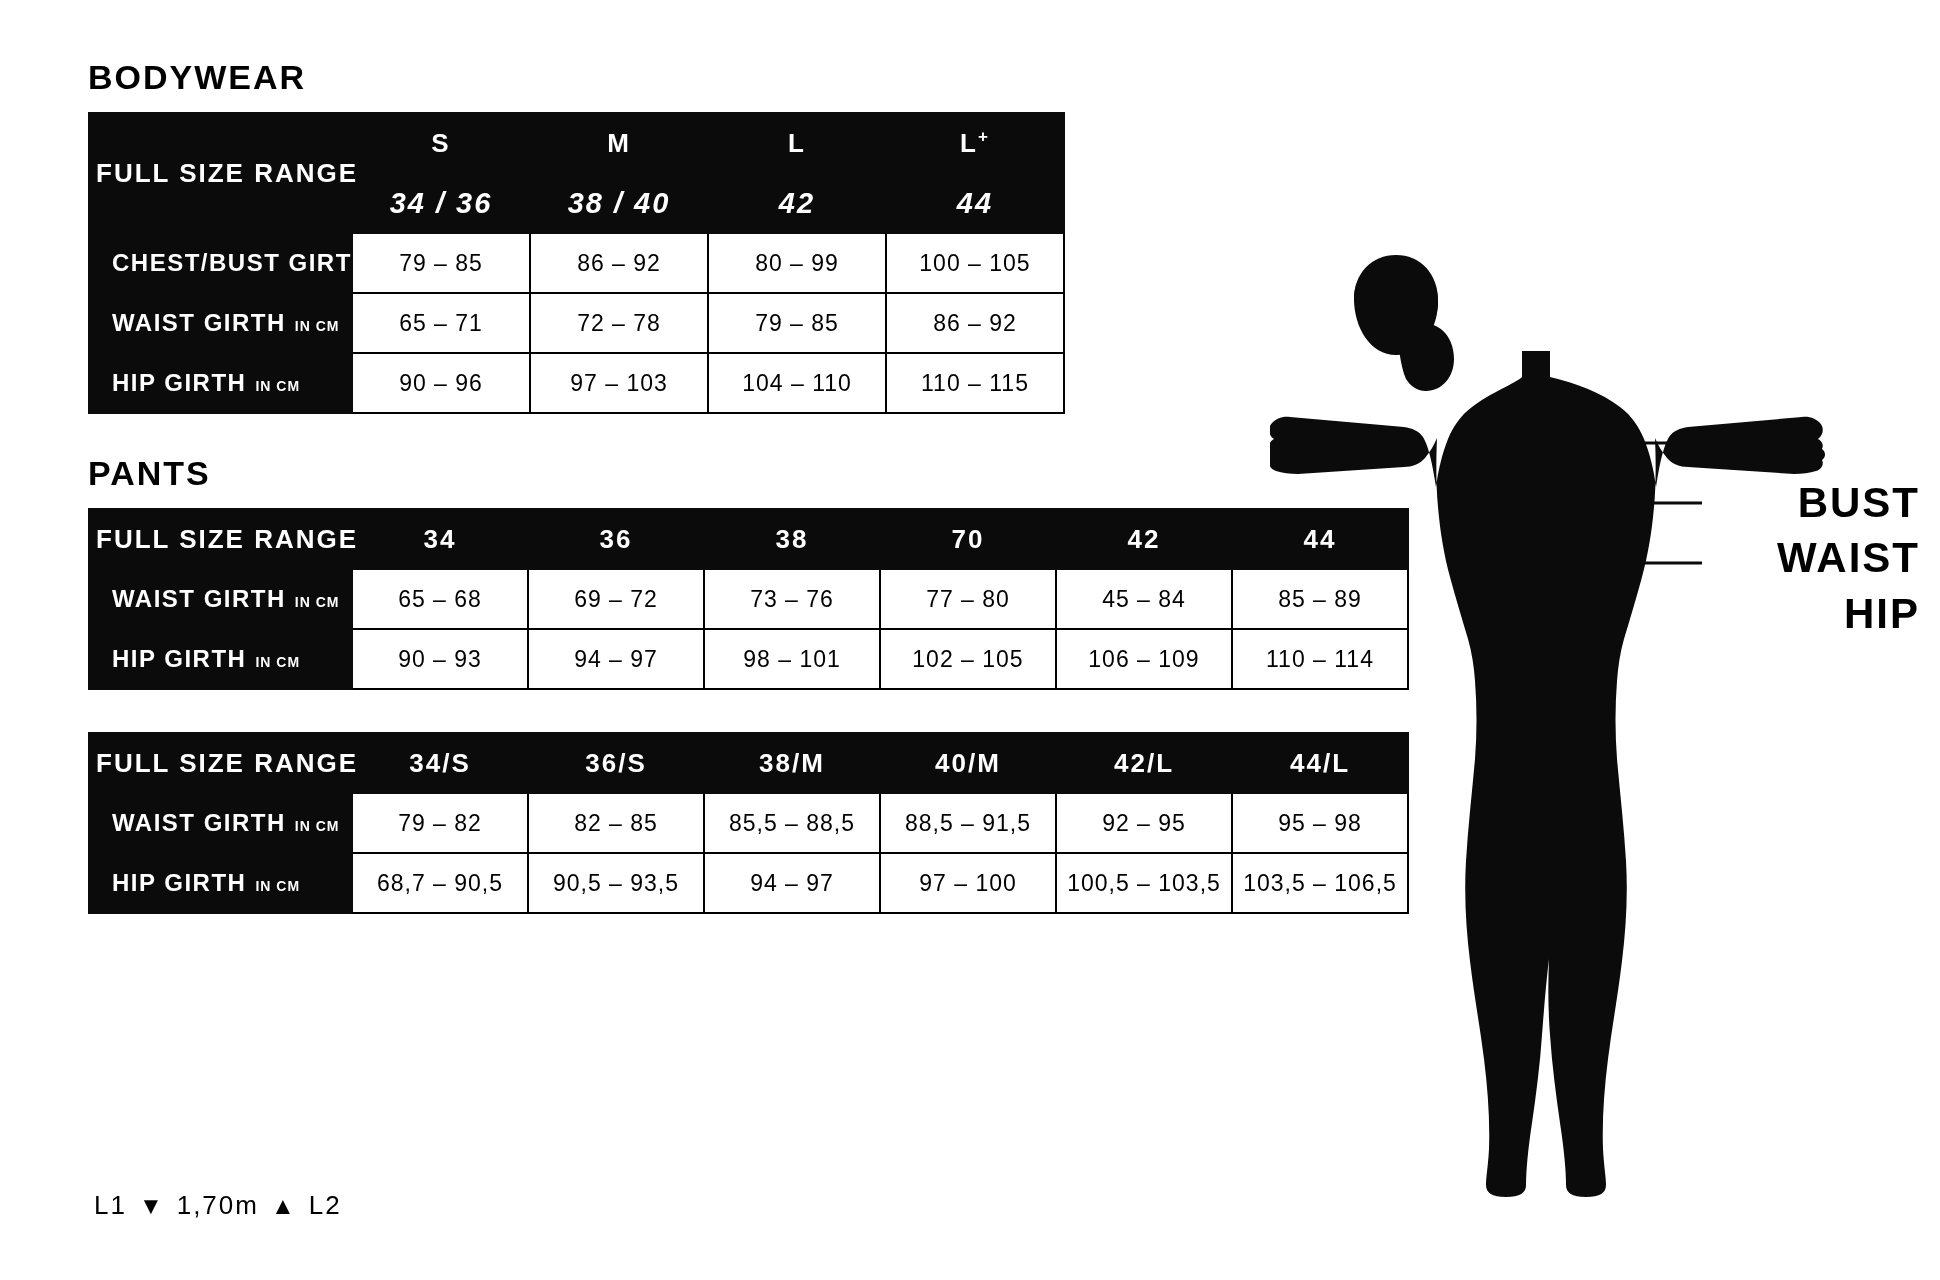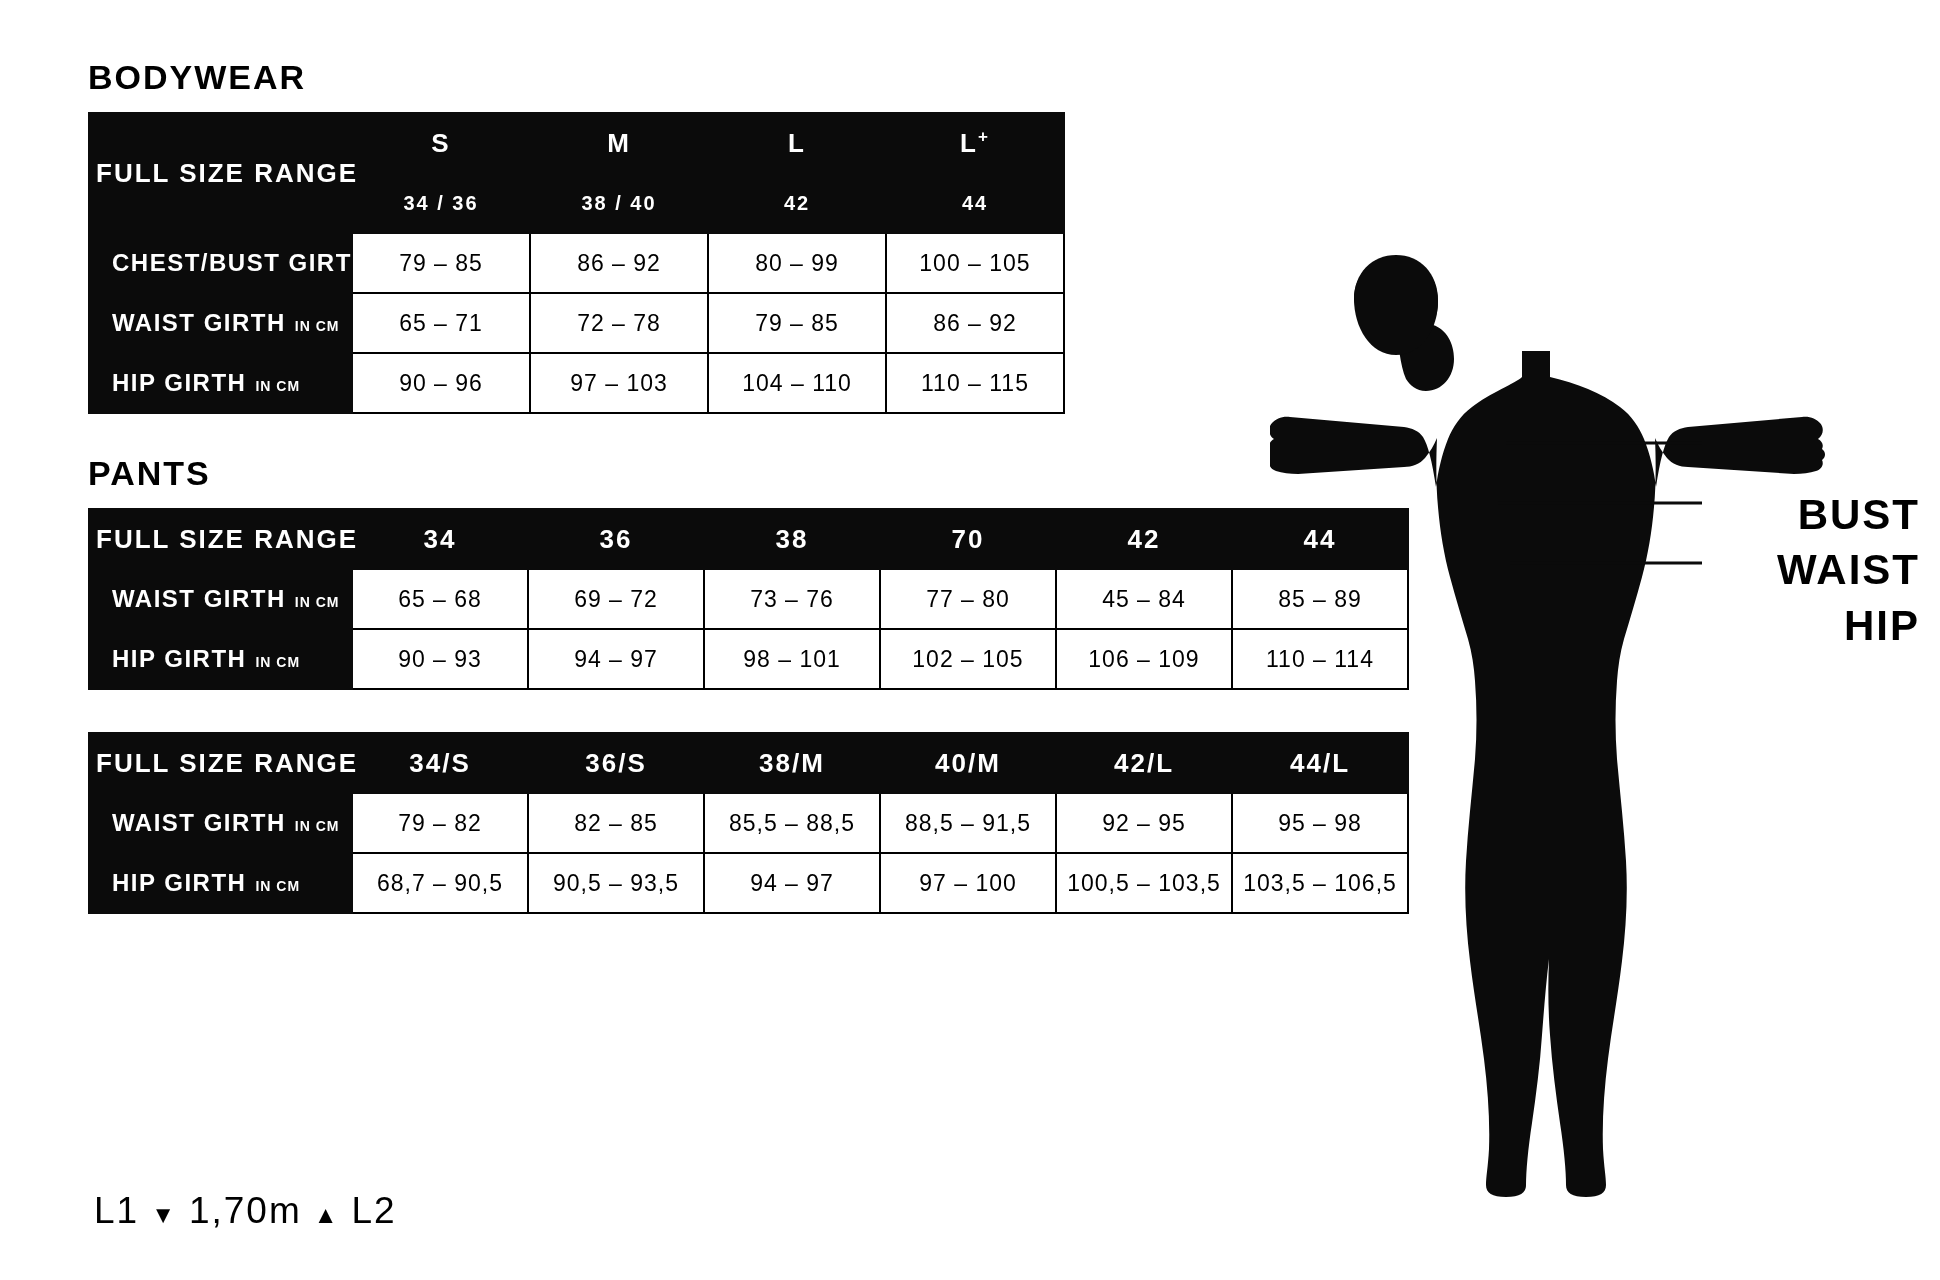--- a/index.html
+++ b/index.html
@@ -60,22 +60,23 @@
   
   table.size-table tr.head td {
     background: #0b0b0b;
     color: #ffffff;
     border-color: #0b0b0b;
     font-weight: bold;
     font-size: 26px;
     letter-spacing: 2px;
   }
   table.size-table tr.head.sub td {
-    font-size: 20px;
+    font-size: 29px;
     border-top: none;
+    font-style: italic;
   }
   
   table.size-table td.rowlabel {
     background: #0b0b0b;
     color: #ffffff;
     border-color: #0b0b0b;
     text-align: left;
     padding-left: 22px;
     font-weight: bold;
     font-size: 24px;
@@ -113,21 +114,21 @@
 
   .t-legwear { width: 1320px; }
   .t-legwear col.lbl { width: 263px; }
   .t-legwear col.c   { width: 176px; }
 
   
   .footnote {
     position: absolute;
     left: 88px;
     top: 1190px;
-    font-size: 37px;
+    font-size: 26px;
     font-weight: normal;
     letter-spacing: 2px;
   }
   .footnote .tri-down::before { content: "\25BC"; font-size: 24px; }
   .footnote .tri-up::before   { content: "\25B2"; font-size: 24px; }
   .footnote span { margin: 0 6px; }
 
   
   .figure-wrap {
     position: absolute;
@@ -137,21 +138,21 @@
     height: 1000px;
   }
   .figure-svg {
     position: absolute;
     left: 0;
     top: 0;
   }
   .callouts {
     position: absolute;
     right: 20px;
-    top: 232px;
+    top: 220px;
     text-align: right;
     line-height: 1.32;
   }
   .callout-label {
     font-size: 42px;
     font-weight: bold;
     letter-spacing: 2px;
     display: block;
   }
 </style>

